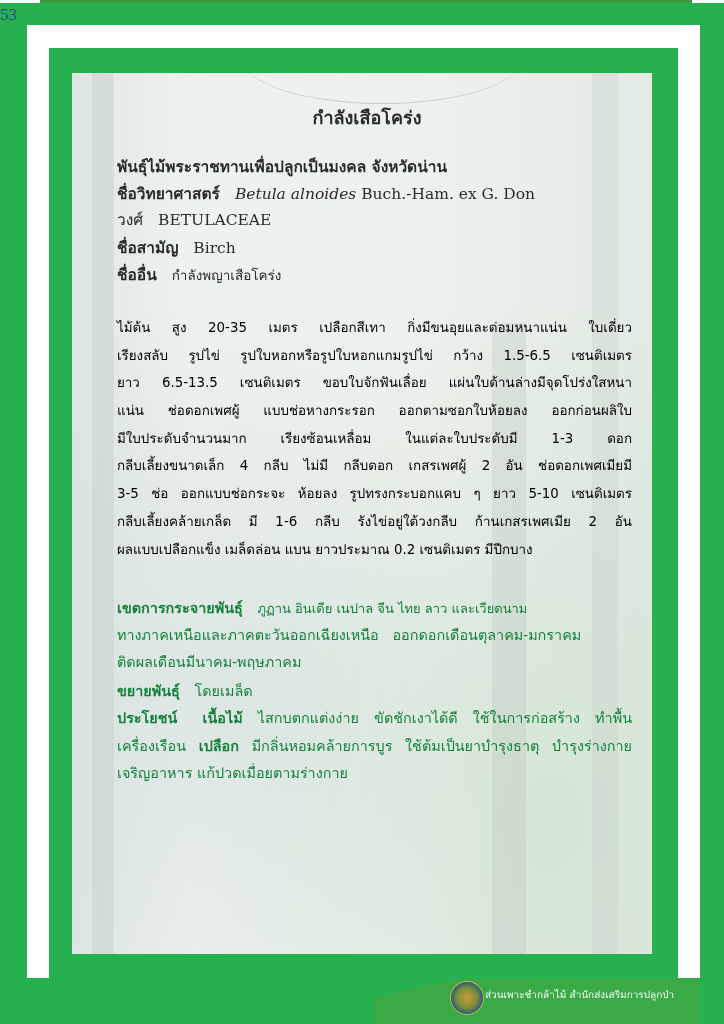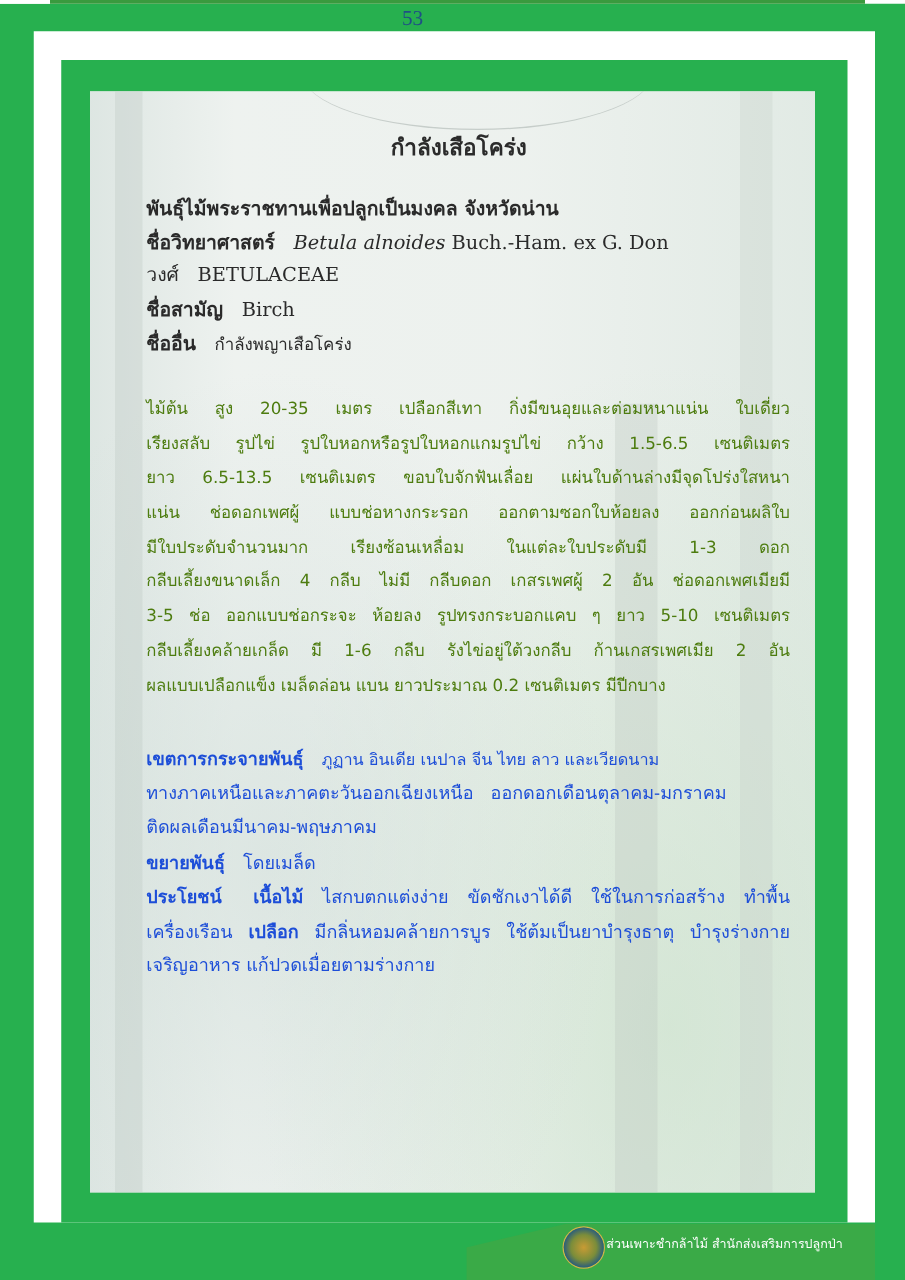--- a/index.html
+++ b/index.html
@@ -25,44 +25,44 @@
   .trunk { position:absolute; background:rgba(190,200,195,0.35); }
   .t1 { left:20px; top:0; width:22px; height:881px; }
   .t2 { left:420px; top:250px; width:34px; height:631px; background:rgba(185,195,190,0.3); }
   .t3 { left:520px; top:0; width:26px; height:881px; background:rgba(195,205,200,0.3); }
   .arc { position:absolute; left:170px; top:-60px; width:280px; height:90px; border-bottom:1px solid rgba(160,170,165,0.5); border-radius:0 0 50% 50%; }
   .footer-tab {
     position:absolute; left:373px; top:979px; width:327px; height:45px; background:#3aaa47;
     clip-path: polygon(0 19px, 80px 0, 327px 0, 327px 45px, 0 45px);
   }
   .page-number {
-    position:absolute; left:0; top:5px; width:660px; text-align:center;
+    position:absolute; left:0; top:5px; width:660px; 
     font-family:"Liberation Serif", serif; font-size:17px; color:#1f4f86;
   }
   .content { position:absolute; left:117px; top:73px; width:520px; color:#2a2a2a; }
   .title {
     position:absolute; left:0; top:30px; width:440px; text-align:center;
     font-family:"DejaVu Sans", sans-serif; font-weight:bold; font-size:18px; color:#2b2b2b;
     padding-left:30px;
   }
   .meta { position:absolute; left:0; top:80px; }
   .meta-row { height:27px; line-height:27px; font-size:15.5px; white-space:nowrap; }
   .lbl { font-weight:bold;text-align:right; }
   .lbl-regular { font-weight:normal;text-align:center; }
   .sci { font-style:italic; }
   .gap { display:inline-block; width:10px; }
   .desc { position:absolute; left:0; top:241px; width:515px; }
   .desc-line {
     height:27.7px; line-height:27.7px; font-family:"DejaVu Sans", sans-serif; font-size:13.4px;
-    white-space:nowrap; text-align:justify; text-align-last:justify; color:#4d7c0f;
+    white-space:nowrap; text-align:justify; text-align-last:justify; color:#000000;
   }
   .desc-line.last { text-align-last:left; }
   .info { position:absolute; left:0; top:521px; width:515px; }
   .info-line {
-    height:27.6px; line-height:27.6px; font-size:14.4px; white-space:nowrap; color:#1d4ed8;
+    height:27.6px; line-height:27.6px; font-size:14.4px; white-space:nowrap; color:#15803d;
   }
   .info-line.just { text-align:justify; text-align-last:justify; }
   .footer-logo {
     position:absolute; left:451px; top:982px; width:32px; height:32px; border-radius:50%;
     background:radial-gradient(circle, #c89b34 0%, #7b8d3a 45%, #2d5e7a 70%, #c9a040 82%, #2f6b3a 100%);
     box-shadow:0 0 0 1px #d4b24b;
   }
   .footer-text {
     position:absolute; left:485px; top:987px; font-family:"DejaVu Sans", sans-serif;
     font-size:10px; color:#ffffff; white-space:nowrap;

